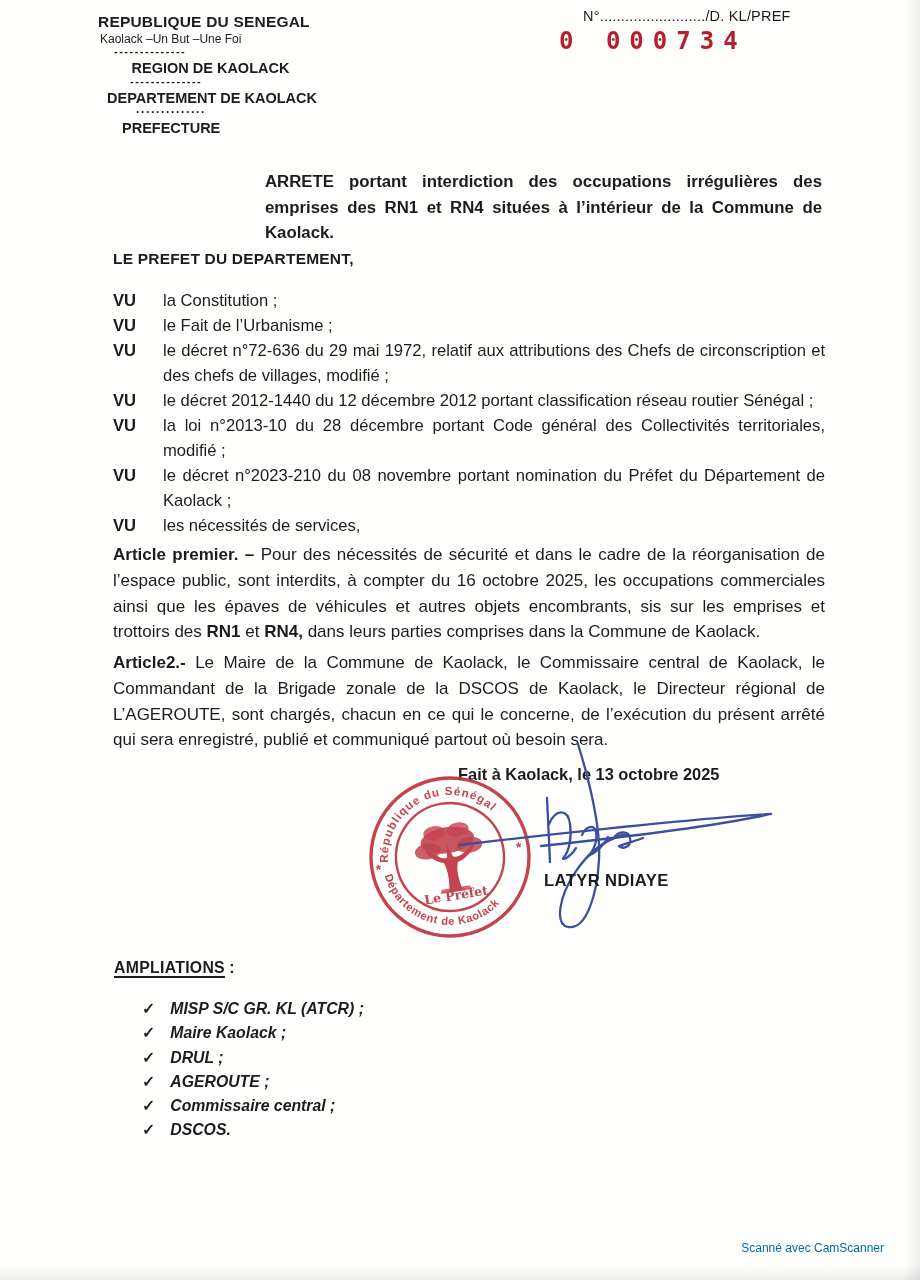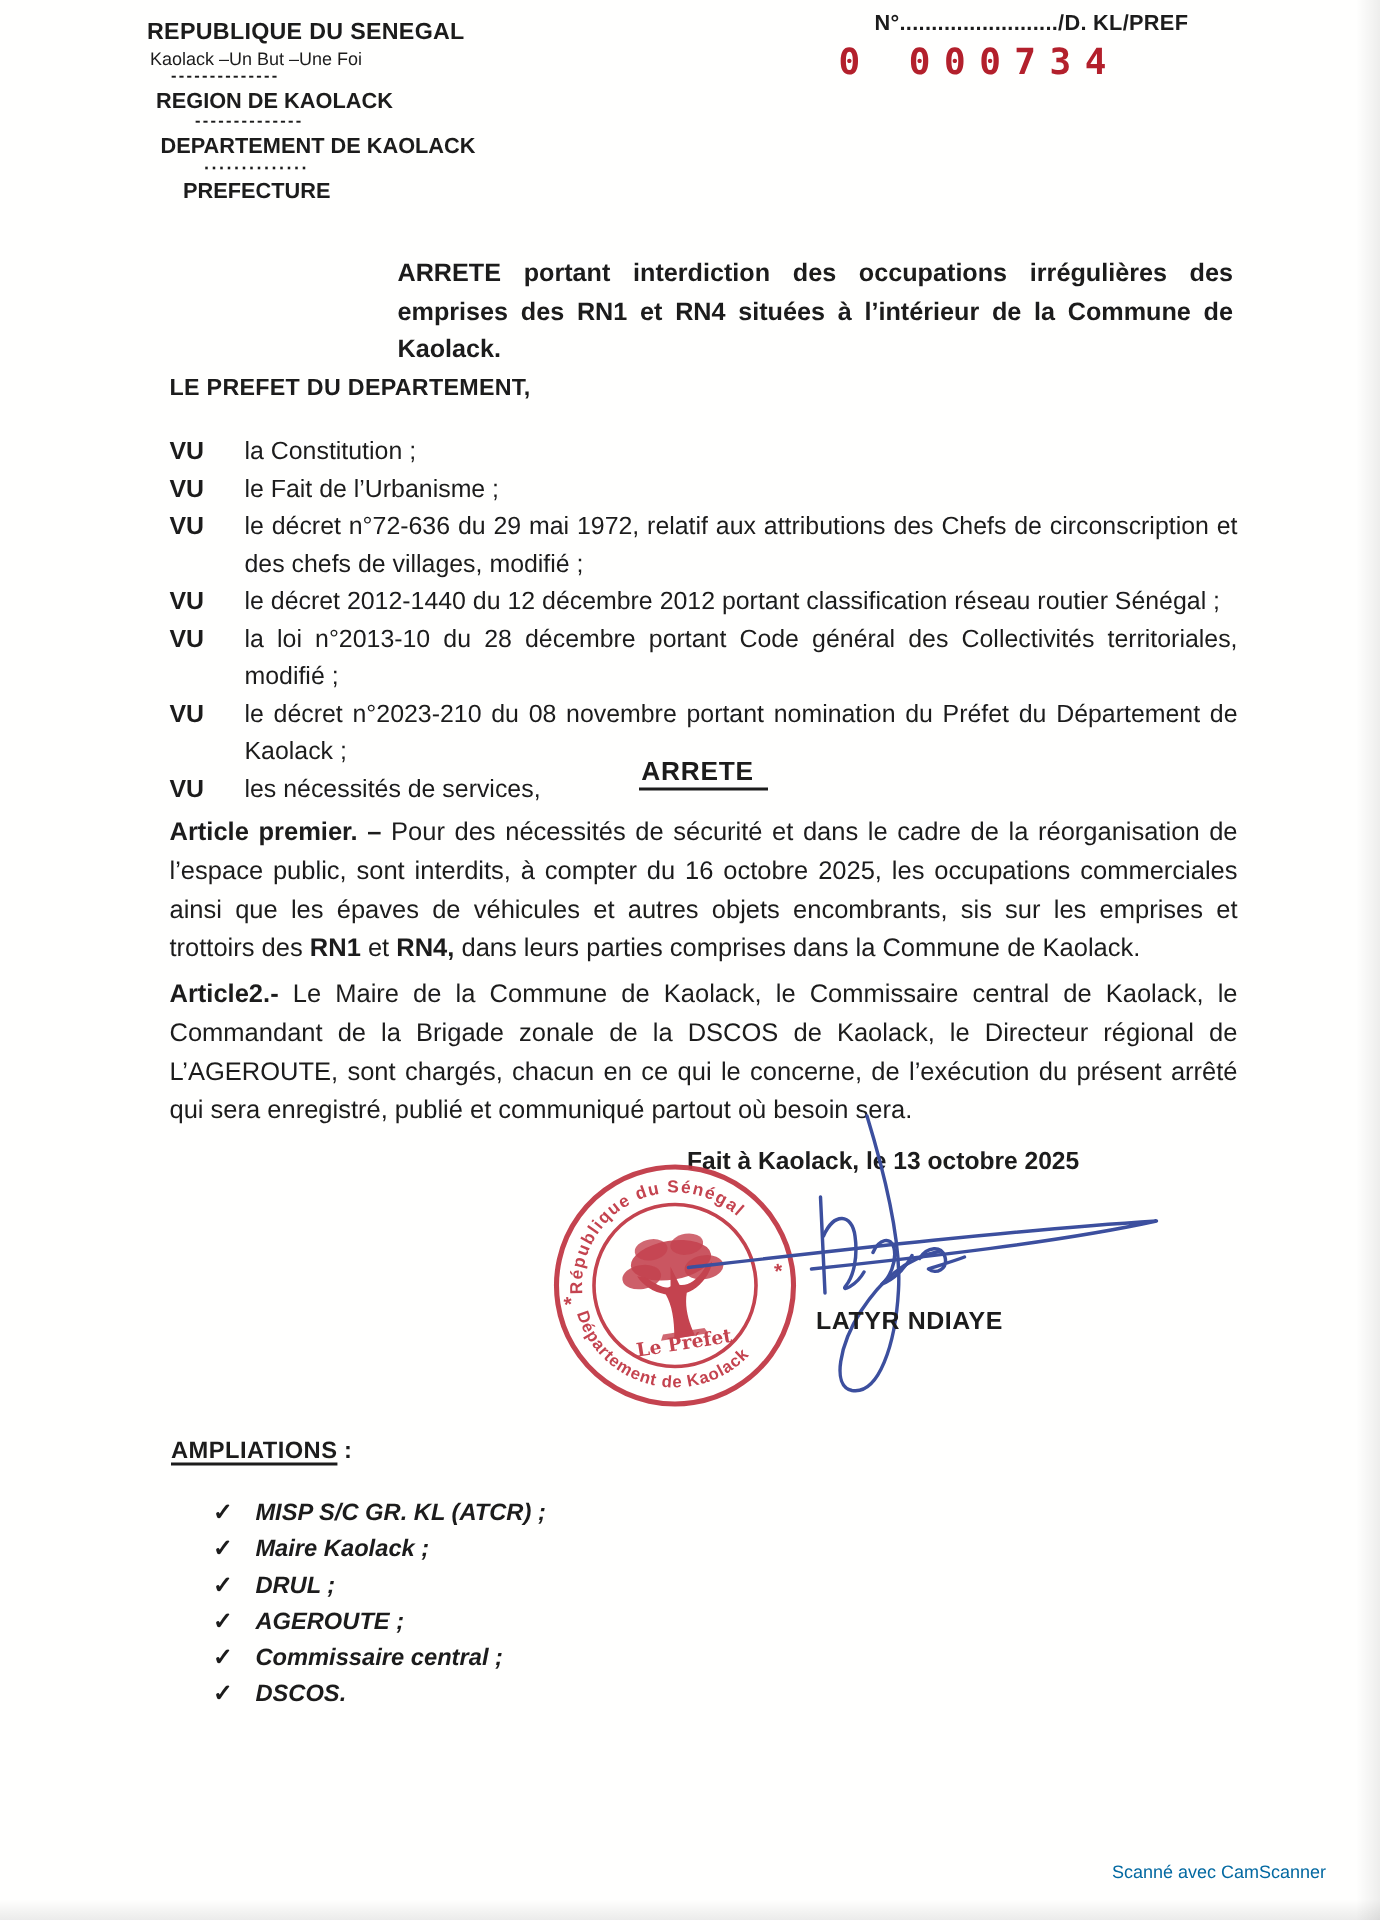--- a/index.html
+++ b/index.html
@@ -22,29 +22,29 @@
     background:linear-gradient(to bottom, rgba(0,0,0,0), rgba(0,0,0,0.08));
     pointer-events:none;
   }
   .abs{position:absolute;}
 
   
   .hdr-left{left:98px;top:12px;line-height:1.25;}
   .hdr-left .l1{font-weight:bold;font-size:15.5px;letter-spacing:.2px;}
   .hdr-left .tagline{font-size:12px;margin-top:1px;margin-left:2px;}
   .hdr-left .sep{font-size:11px;font-weight:bold;letter-spacing:1.5px;margin-left:16px;line-height:.9;}
-  .hdr-left .l3{font-weight:bold;font-size:14.5px;margin-left:6px;margin-top:2px;}
+  .hdr-left .l3{font-weight:bold;font-size:14.5px;margin-left:6px;margin-top:2px;text-align:center;}
   .hdr-left .sep2{margin-left:32px;}
   .hdr-left .l4{font-weight:bold;font-size:14.5px;margin-left:9px;margin-top:2px;}
   .hdr-left .sep3{margin-left:38px;letter-spacing:1px;font-size:12px;}
   .hdr-left .l5{font-weight:bold;font-size:14.5px;margin-left:24px;margin-top:1px;}
 
   
   .hdr-right{left:583px;top:8px;}
-  .hdr-right .ref{font-weight:bold;font-size:14.5px;letter-spacing:.2px;}
+  .hdr-right .ref{font-weight:normal;font-size:14.5px;letter-spacing:.2px;}
   .hdr-right .num{
     position:relative;left:-24px;margin-top:3px;
     font-family:"DejaVu Sans Mono", monospace;font-weight:bold;
     font-size:24px;color:#b3202c;letter-spacing:9px;
   }
 
   .title{left:265px;top:169px;width:557px;font-weight:bold;font-size:16.8px;
     line-height:25.5px;text-align:justify;}
   .prefet{left:113px;top:250px;font-weight:bold;font-size:15.5px;letter-spacing:.2px;}
 
@@ -130,23 +130,20 @@
     <div class="vu-row">
       <span class="vlabel">VU</span>
       <span class="vtext">le décret n°2023-210 du 08 novembre portant nomination du Préfet du Département de Kaolack ;</span>
     </div>
     <div class="vu-row">
       <span class="vlabel">VU</span>
       <span class="vtext">les nécessités de services,</span>
     </div>
   </div>
 
-  <div class="abs arrete-h">
-    <span>ARRETE</span>
-  </div>
 
   <div class="abs para p1">
     <span class="alabel">Article premier</span><span class="bsep">. – </span><span>Pour des nécessités de sécurité et dans le cadre de la réorganisation de l’espace public, sont interdits, à compter du 16 octobre 2025, les occupations commerciales ainsi que les épaves de véhicules et autres objets encombrants, sis sur les emprises et trottoirs des </span><span class="bold">RN1</span><span> et </span><span class="bold">RN4,</span><span> dans leurs parties comprises dans la Commune de Kaolack.</span>
   </div>
 
   <div class="abs para p2">
     <span class="alabel">Article2.-</span><span> Le Maire de la Commune de Kaolack, le Commissaire central de Kaolack, le Commandant de la Brigade zonale de la DSCOS de Kaolack, le Directeur régional de L’AGEROUTE, sont chargés, chacun en ce qui le concerne, de l’exécution du présent arrêté qui sera enregistré, publié et communiqué partout où besoin sera.</span>
   </div>
 
   <div class="abs dateline">Fait à Kaolack, le 13 octobre 2025</div>

